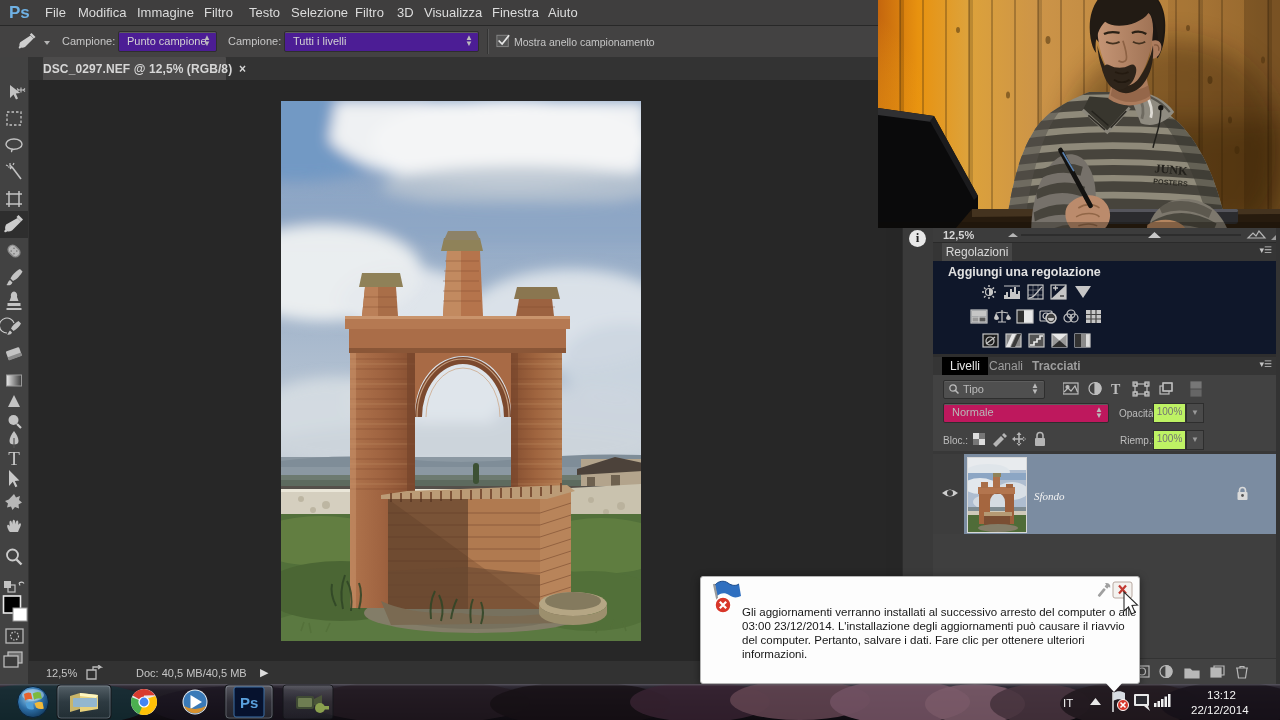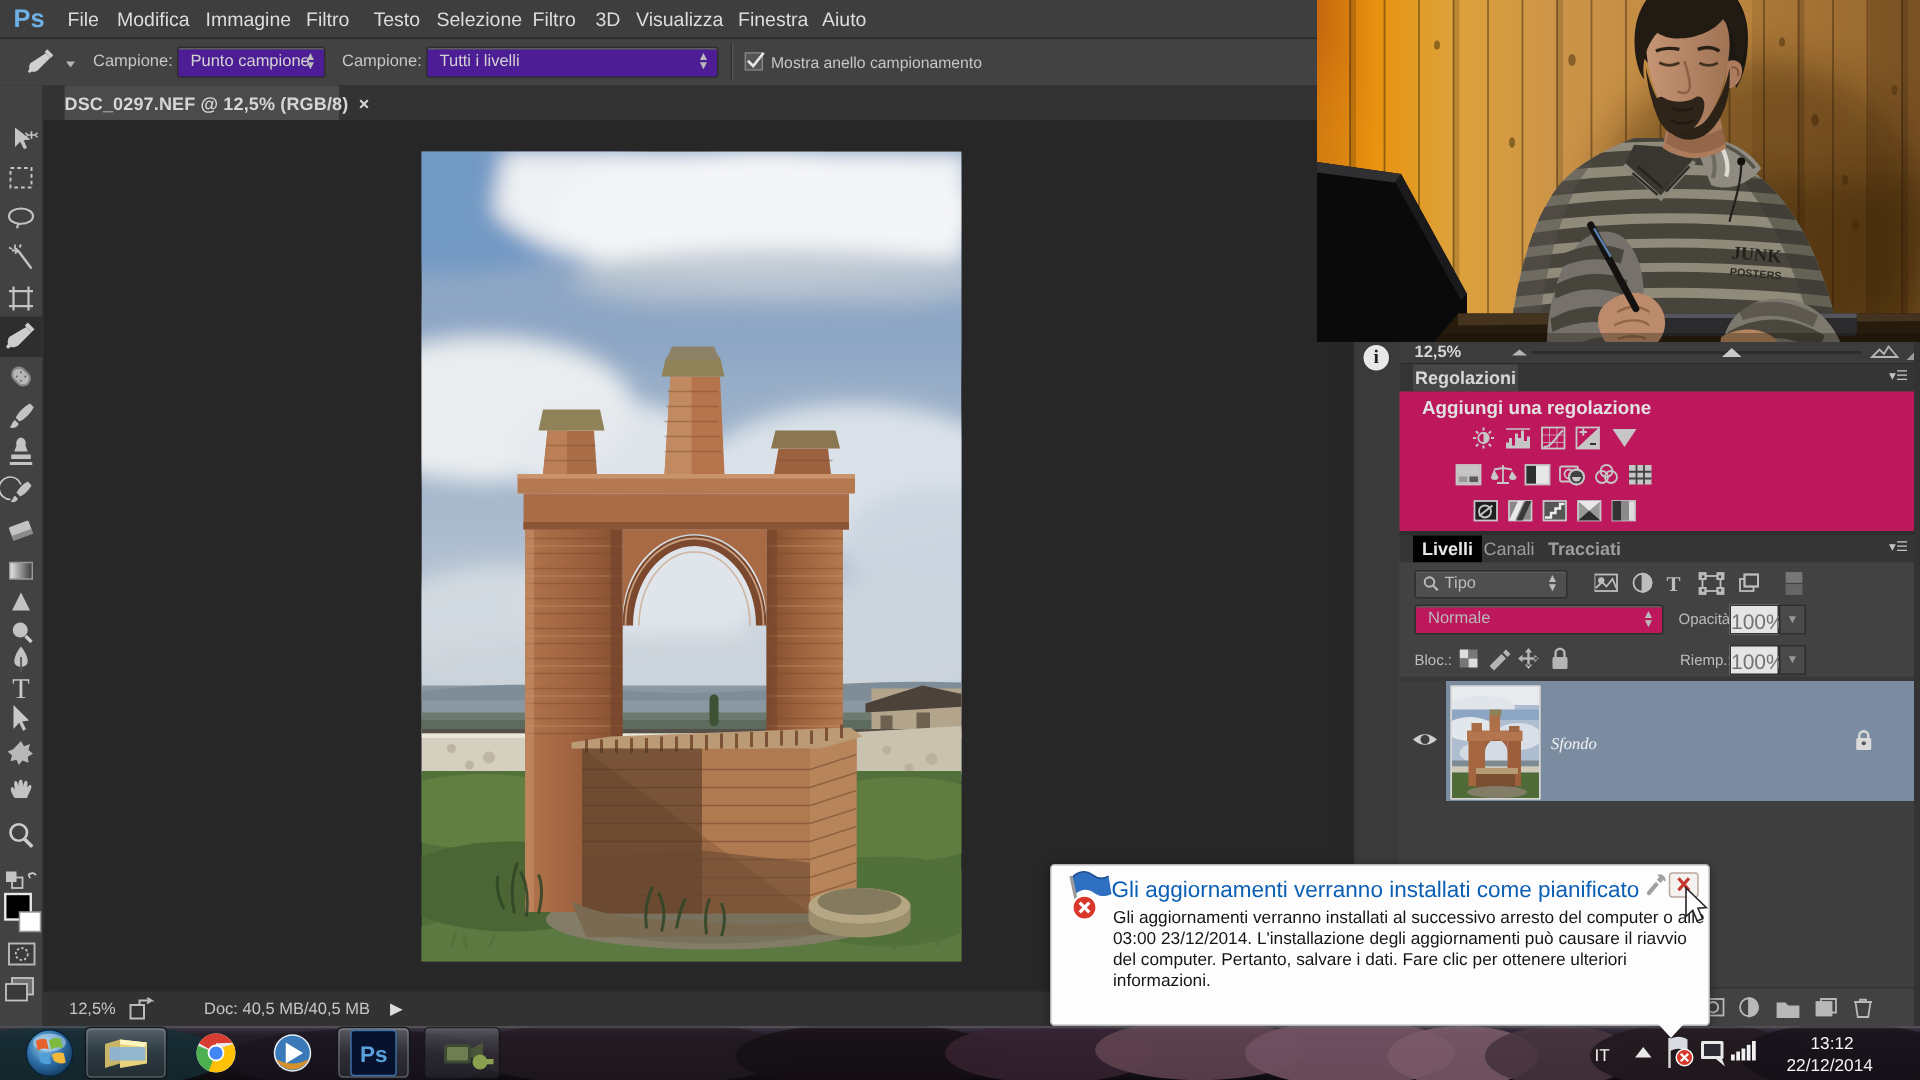--- a/index.html
+++ b/index.html
@@ -19,25 +19,25 @@
 #toolbar{left:0;top:57px;width:28px;height:627px;background:#424242;border-right:1px solid #333}
 #toolbar svg{position:absolute;left:0}
 
 #canvas{left:29px;top:80px;width:857px;height:581px;background:#272727}
 #statusbar{left:28px;top:661px;width:858px;height:23px;background:#323232;color:#c6c6c6;font-size:11px}
 
 #rightdark{left:886px;top:228px;width:16px;height:456px;background:#262626}
 #dockstrip{left:902px;top:228px;width:31px;height:456px;background:#3a3a3a;border-left:1px solid #2c2c2c}
 #panels{left:933px;top:228px;width:347px;height:456px;background:#424242}
 .phead{position:absolute;left:0;width:347px;background:#353535}
-.ptab{position:absolute;background:#464646;color:#d8d8d8;font-size:12px;font-weight:bold;text-align:center}
+.ptab{position:absolute;background:#464646;color:#d8d8d8;font-size:12px;font-weight:normal;text-align:center}
 .icongray{color:#c4c4c4}
 
 .plabel{position:absolute;color:#bdbdbd;font-size:11px}
-.valuebox{position:absolute;background:#e5e5e5;border:1px solid #303030;color:#737373;font-size:14px}
+.valuebox{position:absolute;background:#bef264;border:1px solid #303030;color:#737373;font-size:10px}
 .dbtn{position:absolute;background:#4a4a4a;border:1px solid #2e2e2e;color:#aaa}
 
 #notif{left:700px;top:576px;width:438px;height:106px;background:#fdfdfd;border:1px solid #b4b4b4;border-radius:3px;box-shadow:0 2px 8px rgba(0,0,0,.45)}
 #notif .title{position:absolute;left:40px;top:8px;color:#0b5fb4;font-size:15px}
 #notif .body{position:absolute;left:41px;top:28px;width:400px;color:#161616;font-size:11.5px;line-height:14px;white-space:nowrap}
 
 #taskbar{left:0;top:684px;width:1280px;height:36px;background:#120f13;overflow:hidden}
 </style></head>
 <body>
 
@@ -391,21 +391,21 @@
       <path d="M255 10 l5 -5 3 3 3 -5 6 7 z" fill="none" stroke="#b5b5b5" stroke-width="1.2"></path>
       <path d="M278 12 l6 0 0 -6 z" fill="#9a9a9a"></path>
     </svg>
   </div>
 
   <div class="abs phead" style="top:15px;height:18px">
     <div class="ptab" style="left:9px;top:0;width:70px;height:18px;line-height:18px">Regolazioni</div>
     <span class="abs icongray" style="right:8px;top:2px;font-size:9px">▾☰</span>
   </div>
 
-  <div class="abs" style="left:0;top:33px;width:347px;height:93px;background:#be185d">
+  <div class="abs" style="left:0;top:33px;width:347px;height:93px;background:#0f172a">
     <span class="abs" style="left:15px;top:4px;color:#e2e2e2;font-size:12.5px;font-weight:bold">Aggiungi una regolazione</span>
     <svg class="abs" style="left:0;top:22px" width="347" height="71" viewBox="0 0 347 71">
       <g fill="none" stroke="#c6c6c6" stroke-width="1.2">
 
         <g transform="translate(48,2)">
           <circle cx="8" cy="7" r="3.5"></circle>
             <path d="M8 0 v2 M8 12 v2 M1 7 h2 M13 7 h2 M3 2.5 l1.5 1.5 M11.5 11 l1.5 1.5 M3 12.5 l1.5 -1.5 M11.5 4 l1.5 -1.5" stroke-width="1.4"></path>
           <path d="M8 3.5 a3.5 3.5 0 0 1 0 7 z" fill="#c6c6c6" stroke="none"></path>
         </g>
 
@@ -750,21 +750,20 @@
   <path d="M180 150 L190 167" stroke="#5a82b0" stroke-width="1.4"></path>
   <path d="M332 232 C326 206 310 192 290 192 C274 192 262 201 258 214 L256 232 Z" fill="#7d786d"></path>
   <path d="M260 212 q28 -16 58 2 l-4 9 q-26 -14 -50 -2 z" fill="#47443c" opacity=".95"></path>
   <path d="M266 198 q24 -10 48 4 l-3 7 q-22 -11 -42 -4 z" fill="#47443c" opacity=".6"></path>
   <path d="M256 215 c10 -6 23 -6 31 0 c6 5 6 12 0 13 l-33 0 z" fill="#b4855f"></path>
 </g>
 <rect x="0" y="222" width="402" height="6" fill="#120c06" opacity=".3"></rect>
 </svg>
 
 <div class="abs" id="notif">
-  <div class="title">Gli aggiornamenti verranno installati come pianificato</div>
   <div class="body">Gli aggiornamenti verranno installati al successivo arresto del computer o alle<br>03:00 23/12/2014. L'installazione degli aggiornamenti può causare il riavvio<br>del computer. Pertanto, salvare i dati. Fare clic per ottenere ulteriori<br>informazioni.</div>
 </div>
 
 <div class="abs" id="taskbar">
 <svg width="1280" height="36" viewBox="0 0 1280 36">
   <defs>
     <radialGradient id="orb" cx=".4" cy=".35" r=".7">
       <stop offset="0" stop-color="#9ad0f0"></stop>
           <stop offset=".55" stop-color="#2d6fa8"></stop>
           <stop offset="1" stop-color="#123a5e"></stop>

